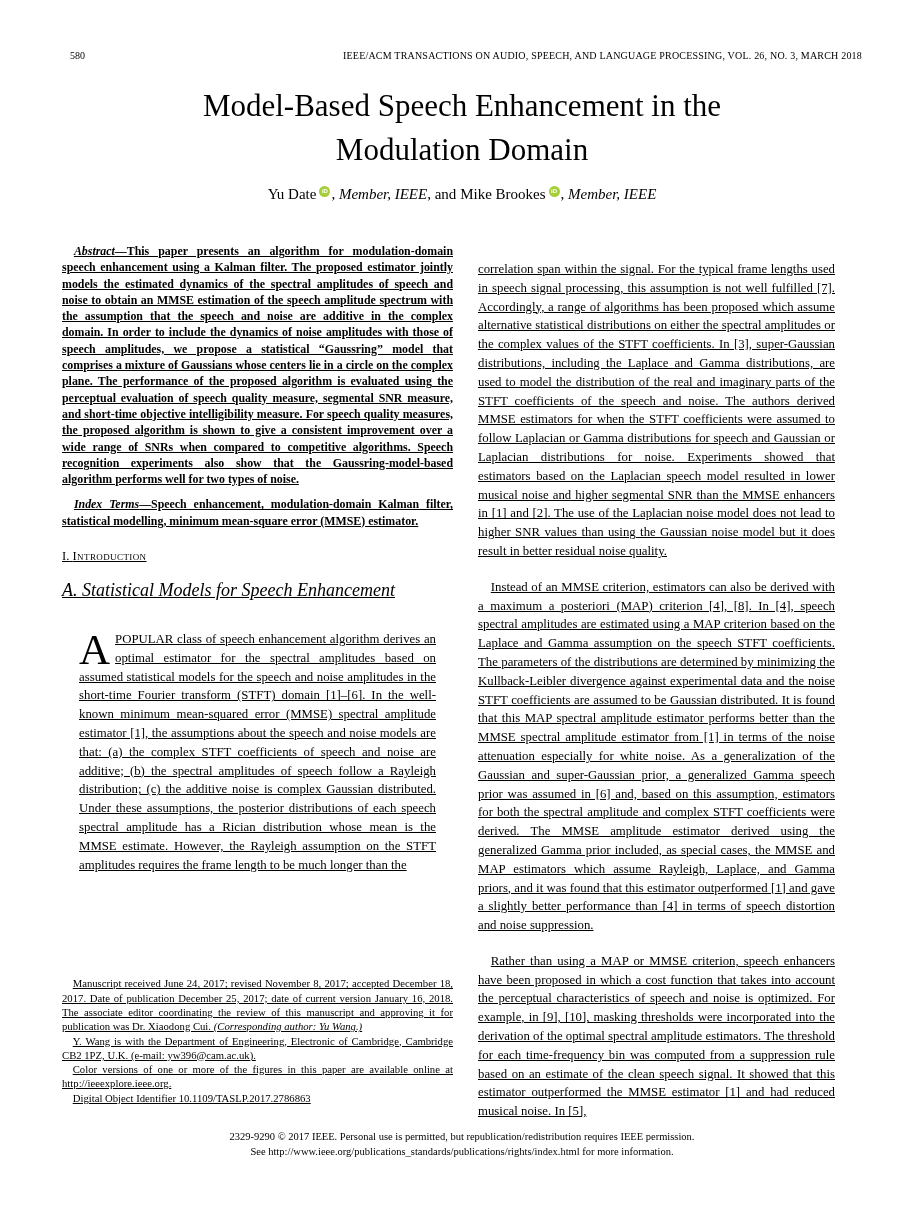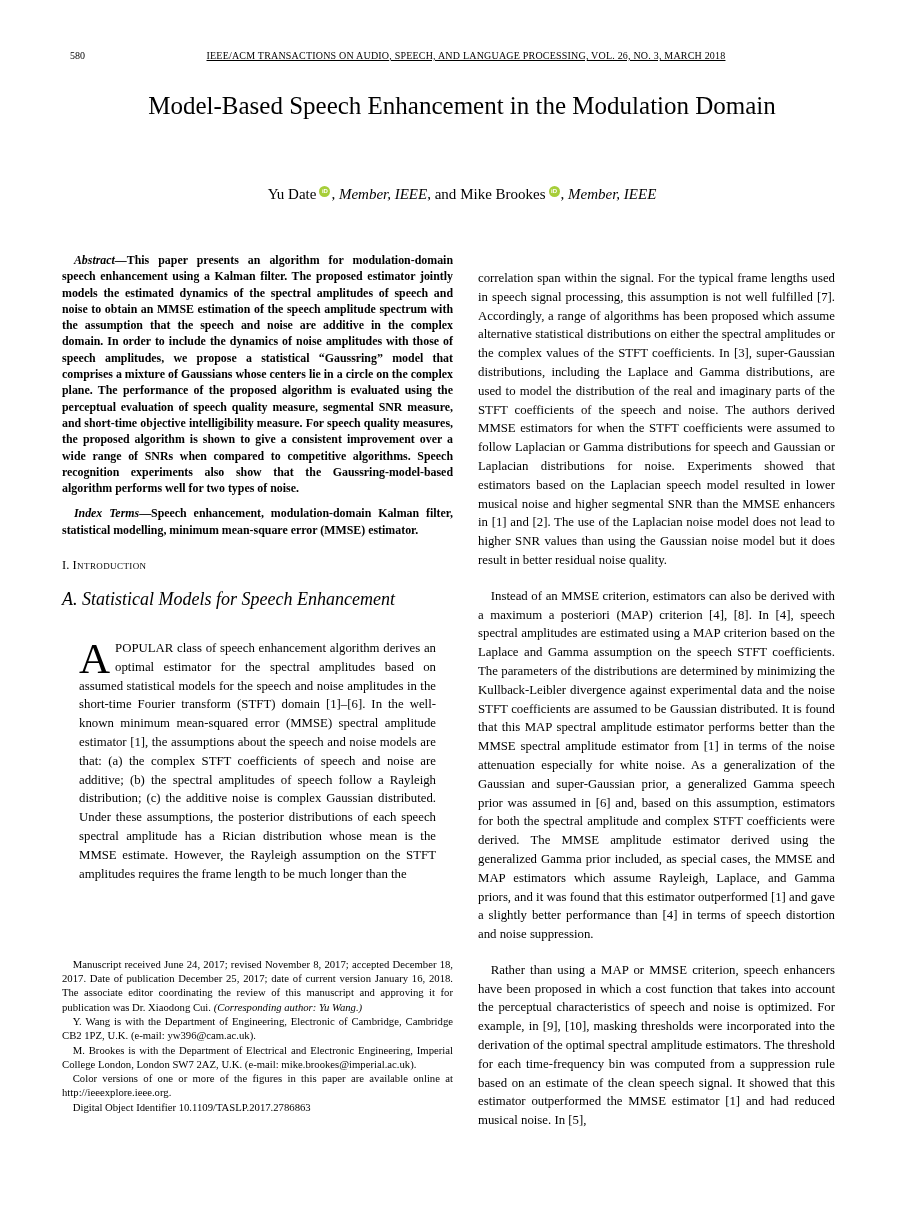--- a/index.html
+++ b/index.html
@@ -9,44 +9,44 @@
     color:#000000;
     font-family:"Liberation Serif", serif;
     position:relative;
     overflow:hidden;
   }
   .page { position:absolute; inset:0; }
 
   
   .header { position:absolute; top:50px; left:70px; right:62px; font-size:10px; }
   .page-num { position:absolute; left:0; top:0; }
-  .running-head { text-align:center; letter-spacing:0.2px;text-decoration:underline; }
+  .running-head { text-align:right; letter-spacing:0.2px; }
 
   
   .title {
     position:absolute; top:84px; left:142px; width:640px;
     margin:0; text-align:center;
-    font-size:25px; font-weight:normal; line-height:44px;
+    font-size:31px; font-weight:normal; line-height:44px;
   }
   .authors {
     position:absolute; top:186px; left:0; width:100%;
     text-align:center; font-size:15px;
   }
   .orcid {
     display:inline-block; width:11px; height:11px;
     background:#A6CE39; border-radius:50%;
     color:#ffffff; font-size:6px; line-height:11px; text-align:center;
     font-family:"Liberation Sans", sans-serif; font-weight:bold;
     vertical-align:super; margin:0 1px 0 3px;
   }
 
   
   .columns {
-    position:absolute; top:252px; left:62px; width:800px; height:862px;
-    display:flex; gap:8px;
+    position:absolute; top:243px; left:62px; width:800px; height:862px;
+    display:flex; gap:8px;text-decoration:underline;
   }
   .col { width:391px; }
   .left-col { display:flex; flex-direction:column; height:862px; }
 
   .abstract, .index-terms {
     font-weight:bold; font-size:11.9px; line-height:16.3px;
     text-align:justify; text-indent:1em; margin:0;
   }
   .index-terms { margin-top:9px; }
   .lead-label { font-style:italic; }
@@ -107,28 +107,31 @@
 
       <h2 class="sec-heading"><span>I.</span> <span class="sc">Introduction</span></h2>
 
       <h3 class="subsec">A. Statistical Models for Speech Enhancement</h3>
 
       <p class="body-par"><span class="dropcap">A</span><span>POPULAR class of speech enhancement algorithm derives an optimal estimator for the spectral amplitudes based on assumed statistical models for the speech and noise amplitudes in the short-time Fourier transform (STFT) domain [1]–[6]. In the well-known minimum mean-squared error (MMSE) spectral amplitude estimator [1], the assumptions about the speech and noise models are that: (a) the complex STFT coefficients of speech and noise are additive; (b) the spectral amplitudes of speech follow a Rayleigh distribution; (c) the additive noise is complex Gaussian distributed. Under these assumptions, the posterior distributions of each speech spectral amplitude has a Rician distribution whose mean is the MMSE estimate. However, the Rayleigh assumption on the STFT amplitudes requires the frame length to be much longer than the</span></p>
 
       <div class="footnote">
         <p><span>Manuscript received June 24, 2017; revised November 8, 2017; accepted December 18, 2017. Date of publication December 25, 2017; date of current version January 16, 2018. The associate editor coordinating the review of this manuscript and approving it for publication was Dr. Xiaodong Cui. </span><i>(Corresponding author: Yu Wang.)</i></p>
         <p>Y. Wang is with the Department of Engineering, Electronic of Cambridge, Cambridge CB2 1PZ, U.K. (e-mail: yw396@cam.ac.uk).</p>
-        <p>M. Brookes is with the Department of Electrical and Electronic Engineering, Imperial College London, London SW7 2AZ, U.K. (e-mail: mike.brookes@imperial.ac.uk).</p>
         <p>Color versions of one or more of the figures in this paper are available online at http://ieeexplore.ieee.org.</p>
         <p>Digital Object Identifier 10.1109/TASLP.2017.2786863</p>
       </div>
     </div>
 
     <div class="col right-col">
       <p class="body-par">correlation span within the signal. For the typical frame lengths used in speech signal processing, this assumption is not well fulfilled [7]. Accordingly, a range of algorithms has been proposed which assume alternative statistical distributions on either the spectral amplitudes or the complex values of the STFT coefficients. In [3], super-Gaussian distributions, including the Laplace and Gamma distributions, are used to model the distribution of the real and imaginary parts of the STFT coefficients of the speech and noise. The authors derived MMSE estimators for when the STFT coefficients were assumed to follow Laplacian or Gamma distributions for speech and Gaussian or Laplacian distributions for noise. Experiments showed that estimators based on the Laplacian speech model resulted in lower musical noise and higher segmental SNR than the MMSE enhancers in [1] and [2]. The use of the Laplacian noise model does not lead to higher SNR values than using the Gaussian noise model but it does result in better residual noise quality.</p>
       <p class="body-par indent">Instead of an MMSE criterion, estimators can also be derived with a maximum a posteriori (MAP) criterion [4], [8]. In [4], speech spectral amplitudes are estimated using a MAP criterion based on the Laplace and Gamma assumption on the speech STFT coefficients. The parameters of the distributions are determined by minimizing the Kullback-Leibler divergence against experimental data and the noise STFT coefficients are assumed to be Gaussian distributed. It is found that this MAP spectral amplitude estimator performs better than the MMSE spectral amplitude estimator from [1] in terms of the noise attenuation especially for white noise. As a generalization of the Gaussian and super-Gaussian prior, a generalized Gamma speech prior was assumed in [6] and, based on this assumption, estimators for both the spectral amplitude and complex STFT coefficients were derived. The MMSE amplitude estimator derived using the generalized Gamma prior included, as special cases, the MMSE and MAP estimators which assume Rayleigh, Laplace, and Gamma priors, and it was found that this estimator outperformed [1] and gave a slightly better performance than [4] in terms of speech distortion and noise suppression.</p>
       <p class="body-par indent">Rather than using a MAP or MMSE criterion, speech enhancers have been proposed in which a cost function that takes into account the perceptual characteristics of speech and noise is optimized. For example, in [9], [10], masking thresholds were incorporated into the derivation of the optimal spectral amplitude estimators. The threshold for each time-frequency bin was computed from a suppression rule based on an estimate of the clean speech signal. It showed that this estimator outperformed the MMSE estimator [1] and had reduced musical noise. In [5],</p>
     </div>
 
   </div>
 
+  <div class="footer">
+    <p>2329-9290 © 2017 IEEE. Personal use is permitted, but republication/redistribution requires IEEE permission.</p>
+    <p>See http://www.ieee.org/publications_standards/publications/rights/index.html for more information.</p>
+  </div>
 
 </div>
 
 </body></html>

